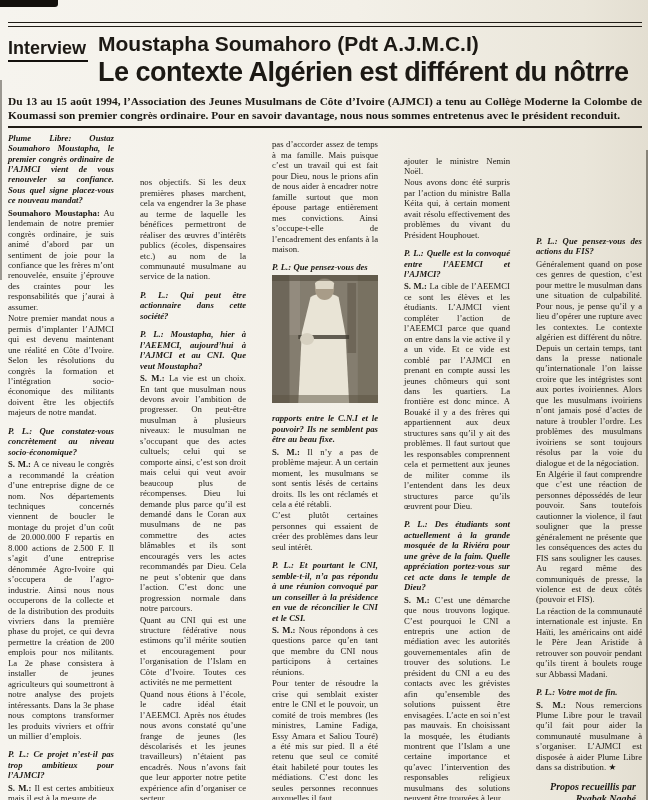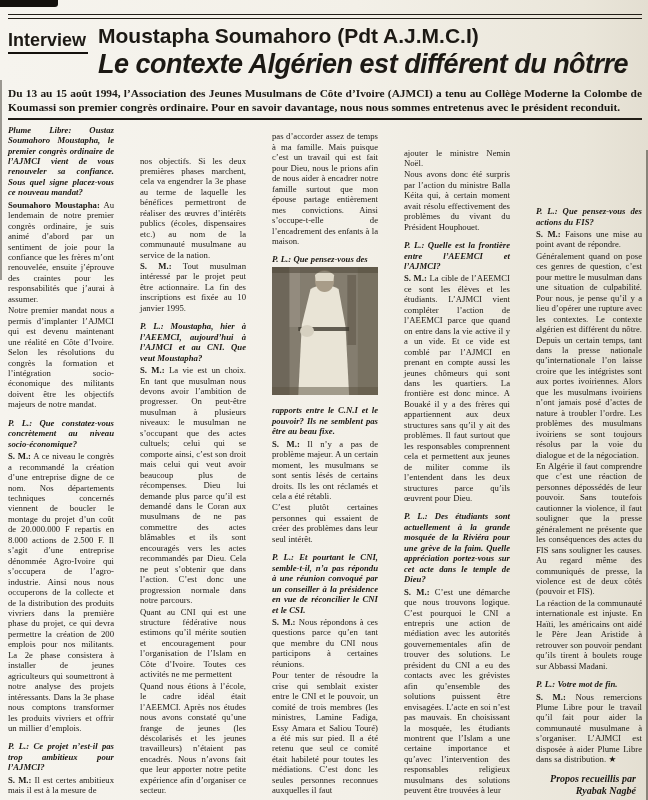--- a/index.html
+++ b/index.html
@@ -4,39 +4,39 @@
 <style>
   html,body{margin:0;padding:0;}
   body{
     width:648px;height:800px;overflow:hidden;
     background:#c9c4b8;
     font-family:"Liberation Serif", serif;
     color:#1c1914;
   }
   .page{
     position:relative;width:648px;height:800px;box-sizing:border-box;
-    padding:12px 6px 4px 8px;
+    padding:20px 6px 4px 8px;
     background:linear-gradient(90deg,#f6f4ee 0%,#f3f0e8 55%,#eae6da 90%,#e3ded1 100%);
   }
   
   .blob-top-left{position:absolute;left:0;top:0;width:58px;height:7px;background:#14110d;border-radius:0 0 3px 0;}
   .edge-right{position:absolute;right:0;top:150px;bottom:0;width:2px;background:rgba(45,40,32,.5);}
   .edge-left{position:absolute;left:0;top:80px;height:200px;width:2px;background:rgba(45,40,32,.45);}
   .top-rule{border-top:1.5px solid #211d17;border-bottom:1px solid #211d17;height:3px;margin:2px 0 3px;}
   .mid-rule{border-top:2px solid #211d17;height:0;margin:3px 0 5px;}
 
   
   .masthead{display:flex;align-items:flex-start;}
   .section-label{
     font-family:"Liberation Sans",sans-serif;font-weight:bold;font-size:18px;
     border-bottom:2.5px solid #14110d;padding:2px 2px 1px 0;margin-top:6px;flex:0 0 auto;
   }
   .titles{flex:1;text-align:left;padding-left:10px;}
   .headline1{font-family:"Liberation Sans",sans-serif;font-weight:bold;font-size:21px;line-height:1.1;margin:2px 0 0;}
-  .headline2{font-family:"Liberation Sans",sans-serif;font-weight:bold;font-size:27px;line-height:1.1;letter-spacing:-.5px;margin:3px 0 0;font-style:italic;}
+  .headline2{font-family:"Liberation Sans",sans-serif;font-weight:bold;font-size:27px;line-height:1.1;letter-spacing:-.5px;margin:3px 0 0;}
   .lede{
     font-weight:bold;font-size:11.4px;line-height:1.22;
     text-align:justify;margin:7px 0 3px;
   }
 
   
   .cols{display:flex;gap:26px;align-items:flex-end;}
   .col{flex:1 1 0;font-size:8.7px;line-height:10.45px;text-align:justify;word-spacing:.2px;}
   .para{margin:0 0 1px;}
   .q{font-weight:bold;font-style:italic;margin:8px 0 2px;}
@@ -74,21 +74,21 @@
       <p class="para"><b class="spk">Soumahoro Moustapha:</b><span> Au lendemain de notre premier congrès ordinaire, je suis animé d’abord par un sentiment de joie pour la confiance que les frères m’ont renouvelée, ensuite j’éprouve des craintes pour les responsabilités que j’aurai à assumer.</span></p>
       <p class="para"><span>Notre premier mandat nous a permis d’implanter l’AJMCI qui est devenu maintenant une réalité en Côte d’Ivoire. Selon les résolutions du congrès la formation et l’intégration socio-économique des militants doivent être les objectifs majeurs de notre mandat.</span></p>
       <p class="q">P. L.: Que constatez-vous concrètement au niveau socio-économique?</p>
       <p class="para"><b class="spk">S. M.:</b><span> A ce niveau le congrès a recommandé la création d’une entreprise digne de ce nom. Nos départements techniques concernés viennent de boucler le montage du projet d’un coût de 20.000.000 F repartis en 8.000 actions de 2.500 F. Il s’agit d’une entreprise dénommée Agro-Ivoire qui s’occupera de l’agro-industrie. Ainsi nous nous occuperons de la collecte et de la distribution des produits vivriers dans la première phase du projet, ce qui devra permettre la création de 200 emplois pour nos militants. La 2e phase consistera à installer de jeunes agriculteurs qui soumettront à notre analyse des projets intéressants. Dans la 3e phase nous comptons transformer les produits vivriers et offrir un millier d’emplois.</span></p>
       <p class="q">P. L.: Ce projet n’est-il pas trop ambitieux pour l’AJMCI?</p>
       <p class="para"><b class="spk">S. M.:</b><span> Il est certes ambitieux mais il est à la mesure de</span></p>
     </div>
 
     <div class="col">
       <p class="para"><span>nos objectifs. Si les deux premières phases marchent, cela va engendrer la 3e phase au terme de laquelle les bénéfices permettront de réaliser des œuvres d’intérêts publics (écoles, dispensaires etc.) au nom de la communauté musulmane au service de la nation.</span></p>
-      <p class="para"><b class="spk">S. M.:</b><span> Tout musulman intéressé par le projet peut être actionnaire. La fin des inscriptions est fixée au 10 janvier 1995.</span></p>
+      <p class="q">P. L.: Qui peut être actionnaire dans cette société?</p>
       <p class="q">P. L.: Moustapha, hier à l’AEEMCI, aujourd’hui à l’AJMCI et au CNI. Que veut Moustapha?</p>
       <p class="para"><b class="spk">S. M.:</b><span> La vie est un choix. En tant que musulman nous devons avoir l’ambition de progresser. On peut-être musulman à plusieurs niveaux: le musulman ne s’occupant que des actes cultuels; celui qui se comporte ainsi, c’est son droit mais celui qui veut avoir beaucoup plus de récompenses. Dieu lui demande plus parce qu’il est demandé dans le Coran aux musulmans de ne pas commettre des actes blâmables et ils sont encouragés vers les actes recommandés par Dieu. Cela ne peut s’obtenir que dans l’action. C’est donc une progression normale dans notre parcours.</span></p>
       <p class="para"><span>Quant au CNI qui est une structure fédérative nous estimons qu’il mérite soutien et encouragement pour l’organisation de l’Islam en Côte d’Ivoire. Toutes ces activités ne me permettent</span></p>
       <p class="para"><span>Quand nous étions à l’école, le cadre idéal était l’AEEMCI. Après nos études nous avons constaté qu’une frange de jeunes (les déscolarisés et les jeunes travailleurs) n’étaient pas encadrés. Nous n’avons fait que leur apporter notre petite expérience afin d’organiser ce secteur.</span></p>
     </div>
 
     <div class="col">
       <p class="para"><span>pas d’accorder assez de temps à ma famille. Mais puisque c’est un travail qui est fait pour Dieu, nous le prions afin de nous aider à encadrer notre famille surtout que mon épouse partage entièrement mes convictions. Ainsi s’occupe-t-elle de l’encadrement des enfants à la maison.</span></p>
       <p class="q">P. L.: Que pensez-vous des</p>
       <div class="photo-wrap">
@@ -111,29 +111,28 @@
       <p class="para"><b class="spk">S. M.:</b><span> Il n’y a pas de problème majeur. A un certain moment, les musulmans se sont sentis lésés de certains droits. Ils les ont réclamés et cela a été rétabli.</span></p>
       <p class="para"><span>C’est plutôt certaines personnes qui essaient de créer des problèmes dans leur seul intérêt.</span></p>
       <p class="q">P. L.: Et pourtant le CNI, semble-t-il, n’a pas répondu à une réunion convoqué par un conseiller à la présidence en vue de réconcilier le CNI et le CSI.</p>
       <p class="para"><b class="spk">S. M.:</b><span> Nous répondons à ces questions parce qu’en tant que membre du CNI nous participons à certaines réunions.</span></p>
       <p class="para"><span>Pour tenter de résoudre la crise qui semblait exister entre le CNI et le pouvoir, un comité de trois membres (les ministres, Lamine Fadiga, Essy Amara et Saliou Touré) a été mis sur pied. Il a été retenu que seul ce comité était habileté pour toutes les médiations. C’est donc les seules personnes reconnues auxquelles il faut</span></p>
     </div>
 
     <div class="col">
       <p class="para"><span>ajouter le ministre Nemin Noël.</span></p>
       <p class="para"><span>Nous avons donc été surpris par l’action du ministre Balla Kéita qui, à certain moment avait résolu effectivement des problèmes du vivant du Président Houphouet.</span></p>
-      <p class="q">P. L.: Quelle est la frontière entre l’AEEMCI et l’AJMCI?</p>
+      <p class="q">P. L.: Quelle est la convoqué entre l’AEEMCI et l’AJMCI?</p>
       <p class="para"><b class="spk">S. M.:</b><span> La cible de l’AEEMCI ce sont les élèves et les étudiants. L’AJMCI vient compléter l’action de l’AEEMCI parce que quand on entre dans la vie active il y a un vide. Et ce vide est comblé par l’AJMCI en prenant en compte aussi les jeunes chômeurs qui sont dans les quartiers. La frontière est donc mince. A Bouaké il y a des frères qui appartiennent aux deux structures sans qu’il y ait des problèmes. Il faut surtout que les responsables comprennent cela et permettent aux jeunes de militer comme ils l’entendent dans les deux structures parce qu’ils œuvrent pour Dieu.</span></p>
       <p class="q">P. L.: Des étudiants sont actuellement à la grande mosquée de la Riviéra pour une grève de la faim. Quelle appréciation portez-vous sur cet acte dans le temple de Dieu?</p>
       <p class="para"><b class="spk">S. M.:</b><span> C’est une démarche que nous trouvons logique. C’est pourquoi le CNI a entrepris une action de médiation avec les autorités gouvernementales afin de trouver des solutions. Le président du CNI a eu des contacts avec les grévistes afin qu’ensemble des solutions puissent être envisagées. L’acte en soi n’est pas mauvais. En choisissant la mosquée, les étudiants montrent que l’Islam a une certaine importance et qu’avec l’intervention des responsables religieux musulmans des solutions peuvent être trouvées à leur</span></p>
     </div>
 
     <div class="col">
       <p class="q">P. L.: Que pensez-vous des actions du FIS?</p>
-      <p class="para"><b class="spk">S. M.:</b><span> Faisons une mise au point avant de répondre.</span></p>
       <p class="para"><span>Généralement quand on pose ces genres de question, c’est pour mettre le musulman dans une situation de culpabilité. Pour nous, je pense qu’il y a lieu d’opérer une rupture avec les contextes. Le contexte algérien est différent du nôtre. Depuis un certain temps, tant dans la presse nationale qu’internationale l’on laisse croire que les intégristes sont aux portes ivoiriennes. Alors que les musulmans ivoiriens n’ont jamais posé d’actes de nature à troubler l’ordre. Les problèmes des musulmans ivoiriens se sont toujours résolus par la voie du dialogue et de la négociation.</span></p>
       <p class="para"><span>En Algérie il faut comprendre que c’est une réaction de personnes dépossédés de leur pouvoir. Sans toutefois cautionner la violence, il faut souligner que la presse généralement ne présente que les conséquences des actes du FIS sans souligner les causes. Au regard même des communiqués de presse, la violence est de deux côtés (pouvoir et FIS).</span></p>
       <p class="para"><span>La réaction de la communauté internationale est injuste. En Haïti, les américains ont aidé le Père Jean Aristide à retrouver son pouvoir pendant qu’ils tirent à boulets rouge sur Abbassi Madani.</span></p>
       <p class="q">P. L.: Votre mot de fin.</p>
       <p class="para"><b class="spk">S. M.:</b><span> Nous remercions Plume Libre pour le travail qu’il fait pour aider la communauté musulmane à s’organiser. L’AJMCI est disposée à aider Plume Libre dans sa distribution. ★</span></p>
       <div class="byline">
         <div>Propos recueillis par</div>
         <div>Ryabak Nagbé</div>
       </div>
     </div>

